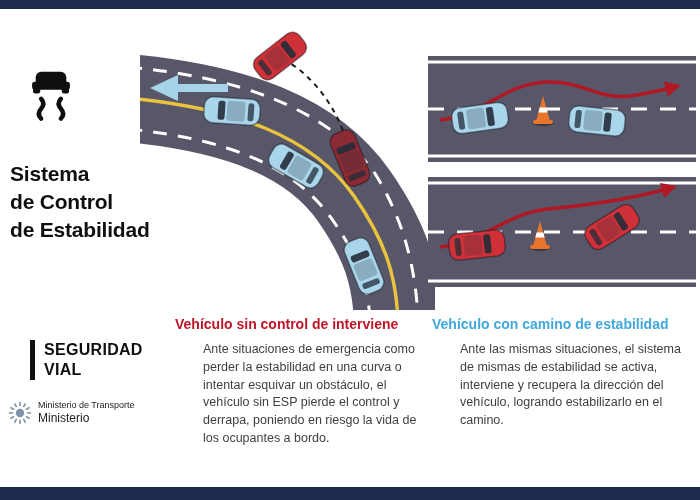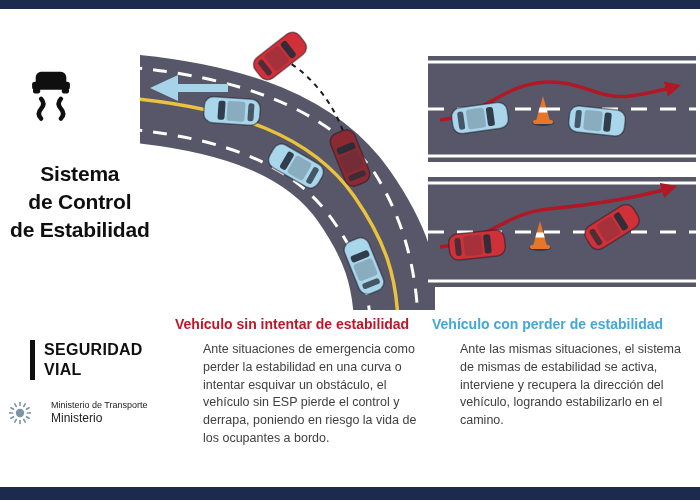--- a/index.html
+++ b/index.html
@@ -8,27 +8,27 @@
   #stage { position:relative; width:700px; height:500px; background:#fff; overflow:hidden; margin:0 auto; }
 
   .bar { position:absolute; left:0; width:700px; background:var(--navy,#1c2b4d); }
   .bar.top { top:0; height:9px; }
   .bar.bottom { bottom:0; height:13px; }
 
   .esp-icon { position:absolute; left:24px; top:68px; }
 
   .title { position:absolute; left:10px; top:160px; font-size:21px; font-weight:bold;
            line-height:28px; color:#0f0f0f; letter-spacing:-0.2px; }
-  .title span { display:block;text-align:center; }
+  .title span { display:block; }
 
   .seg { position:absolute; left:10px; top:340px; border-left:5px solid #0f0f0f;
          padding-left:9px; font-size:16px; font-weight:bold; line-height:20px;
          color:#0f0f0f; letter-spacing:0.3px;margin-left:20px; }
 
-  .ministry { position:absolute; left:8px; top:400px; display:flex; align-items:center; gap:19px; }
+  .ministry { position:absolute; left:8px; top:400px; display:flex; align-items:center; gap:6px; }
   .ministry .m1 { font-size:9px;  color:#222; }
   .ministry .m2 { font-size:12px; color:#222; margin-top:1px; }
 
   .curve { position:absolute; left:140px; top:8px; }
 
   .panel { position:absolute; left:428px; }
   .p1 { top:56px; }
   .p2 { top:177px; }
 
   .col { position:absolute; top:316px; width:252px; }
@@ -161,22 +161,22 @@
 
     <g transform="translate(112,60)">
       <ellipse cx="0" cy="11" rx="11" ry="3" fill="rgba(0,0,0,0.35)"></ellipse>
       <polygon points="0,-16 7,9 -7,9" fill="var(--cone-orange,#e8762a)"></polygon>
       <polygon points="-3.4,-4.5 3.4,-4.5 4.6,0.5 -4.6,0.5" fill="#ffffff"></polygon>
       <rect x="-10" y="8" width="20" height="4" rx="2" fill="var(--cone-orange,#e8762a)"></rect>
     </g>
   </svg>
 
   <section class="col left">
-    <h2>Vehículo sin intentar de estabilidad</h2>
+    <h2>Vehículo sin control de interviene</h2>
     <p>Ante situaciones de emergencia como perder la estabilidad en una curva o intentar esquivar un obstáculo, el vehículo sin ESP pierde el control y derrapa, poniendo en riesgo la vida de los ocupantes a bordo.</p>
   </section>
 
   <section class="col right">
-    <h2>Vehículo con perder de estabilidad</h2>
+    <h2>Vehículo con camino de estabilidad</h2>
     <p>Ante las mismas situaciones, el sistema de mismas de estabilidad se activa, interviene y recupera la dirección del vehículo, logrando estabilizarlo en el camino.</p>
   </section>
 
 </div>
 
 </body></html>

